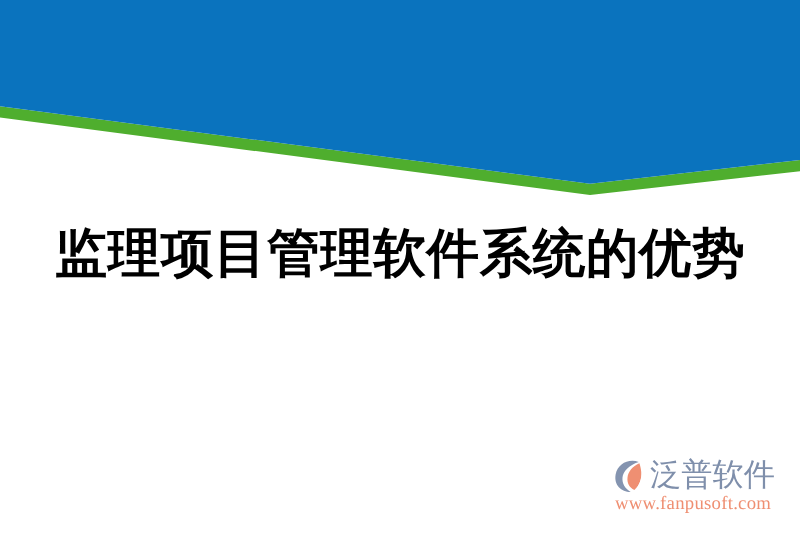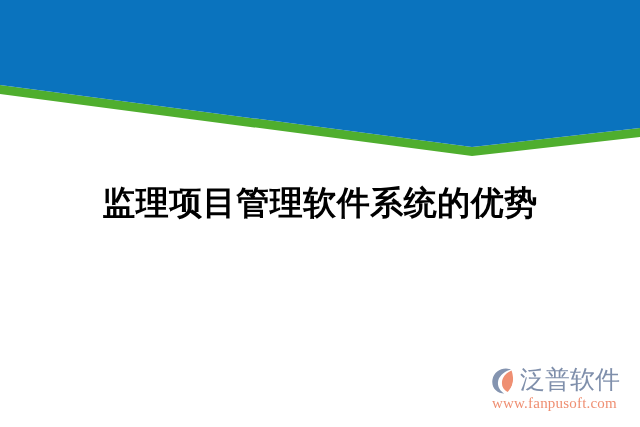--- a/index.html
+++ b/index.html
@@ -25,21 +25,21 @@
     height: 170px;
     display: block;
   }
   #slide-title {
     position: absolute;
     left: 0;
     top: 182px;
     width: 640px;
     text-align: center;
     font-family: "DejaVu Sans", "Liberation Sans", sans-serif;
-    font-size: 33px;
+    font-size: 42px;
     font-weight: bold;
     line-height: 42px;
     letter-spacing: 0.5px;
     color: #000000;
     white-space: nowrap;
   }
   #logo {
     position: absolute;
     right: 6px;
     bottom: 8px;

